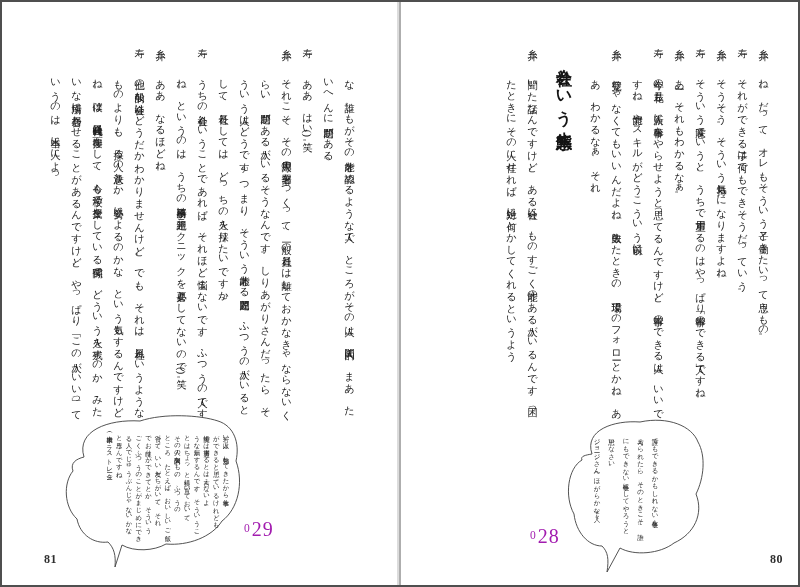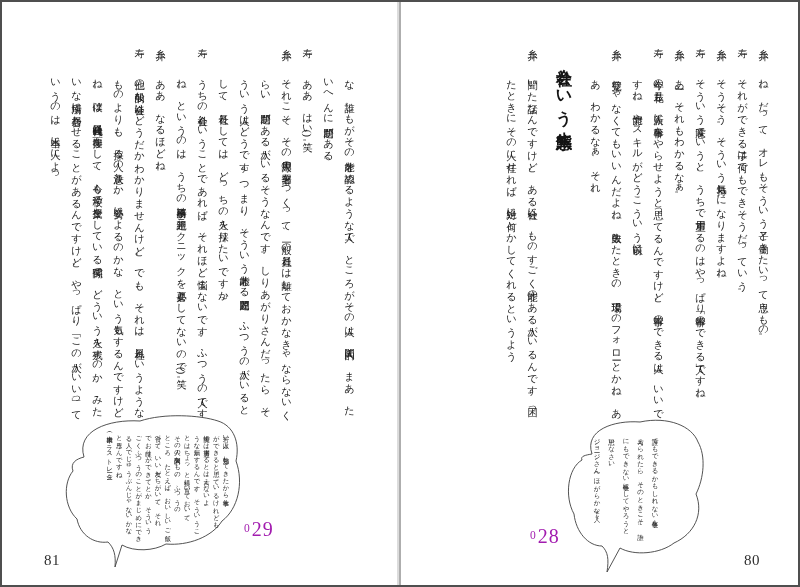--- a/index.html
+++ b/index.html
@@ -26,23 +26,23 @@
     position:absolute; top:-31px; right:0; width:21px;
     writing-mode:vertical-rl; line-height:21px;
     font-size:10px; letter-spacing:1.5px; white-space:nowrap;
   }
   .section-title {
     writing-mode:vertical-rl; font-size:16px; line-height:20px;
     letter-spacing:1.6px; margin-left:11px; margin-right:11px;
     position:relative; top:-16px; white-space:nowrap; color:#141414;
   }
   
-  .folio { position:absolute; font-size:15px; color:#2e2e2e; letter-spacing:0.5px; }
+  .folio { position:absolute; font-size:12px; color:#2e2e2e; letter-spacing:0.5px;font-weight:bold; }
   .folio-left  { left:42px;  top:550px; }
-  .folio-right { left:742px; top:550px; }
+  .folio-right { left:768px; top:550px; }
   .bignum { position:absolute; font-size:20px; letter-spacing:1px; color:#a21caf; }
   .bignum .z { font-size:11.5px; position:relative; top:-4px; margin-right:1px; }
   .bignum-left  { left:242px; top:516px; }
   .bignum-right { left:528px; top:523px; }
   
   .bubble-svg { position:absolute; }
   .bubble-svg path { fill:#ffffff; stroke:#404040; stroke-width:0.9; stroke-linejoin:round; }
   .bubble-text {
     position:absolute; writing-mode:vertical-rl; text-orientation:mixed;
     color:#262626; white-space:nowrap;

